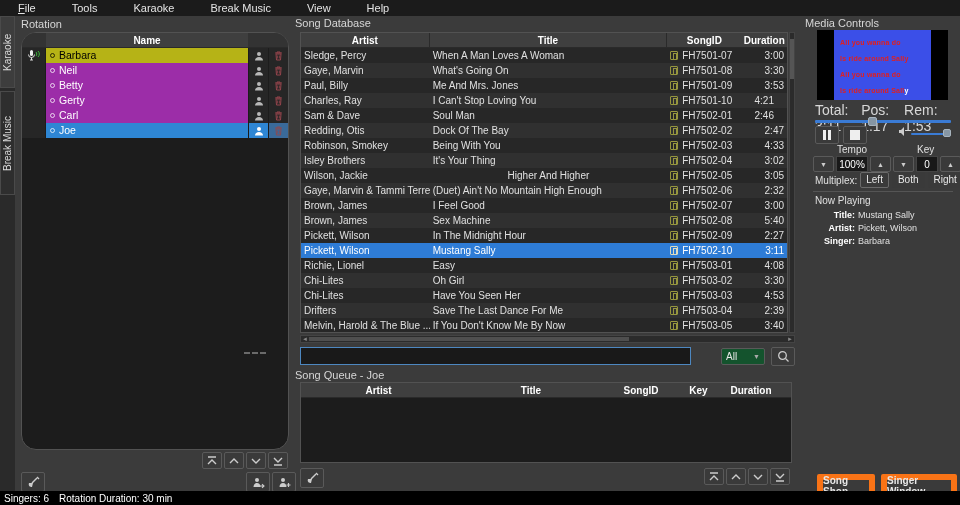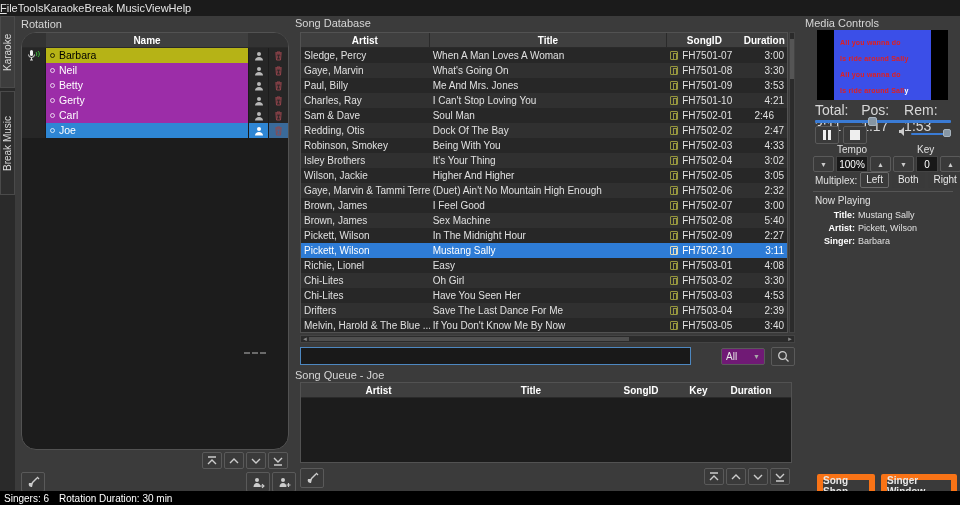--- a/index.html
+++ b/index.html
@@ -1,21 +1,21 @@
 <!DOCTYPE html>
 <html><head>
 <meta charset="utf-8">
 <style>
   * { margin:0; padding:0; box-sizing:border-box; }
   html,body { width:960px; height:505px; overflow:hidden; }
   body { font-family:"Liberation Sans", sans-serif; background:#3b3b3b; color:#e0e0e0; position:relative; }
 
   
   .menubar { position:absolute; left:0; top:0; width:960px; height:16px; background:#1b1b1b; display:flex; align-items:center; font-size:11px; color:#e4e4e4; z-index:5; }
-  .menu-item { padding:0 0; height:16px; line-height:16px; cursor:default; }
+  .menu-item { padding:0 18px; height:16px; line-height:16px; cursor:default; }
   .menu-item u { text-decoration:underline; }
 
   
   .statusbar { position:absolute; left:0; top:491px; width:960px; height:14px; background:#000; color:#fff; font-size:10px; display:flex; align-items:center; gap:10px; padding-left:4px; }
 
   
   .side-tabs { position:absolute; left:0; top:16px; width:15px; height:475px; background:#2a2a2a; }
   .side-tab { writing-mode:vertical-rl; transform:rotate(180deg); font-size:10px; color:#ddd; text-align:center; padding:6px 1px; border:1px solid #4a4a4a; background:#2e2e2e; margin-bottom:3px; width:15px; }
   .side-tab.active { background:#3d3d3d; }
 
@@ -48,21 +48,21 @@
   .songid-icon { display:inline-block; width:8px; height:9px; border:1px solid #96963e; border-radius:1px; margin-right:4px; position:relative; top:1px; }
   .songid-icon::after { content:""; position:absolute; left:2px; top:1px; width:2px; height:5px; border:1px solid #96963e; }
   .db-row.selected .songid-icon, .db-row.selected .songid-icon::after { border-color:#dcdcc0; }
   .vscroll { position:absolute; left:494px; top:16px; width:6px; height:301px; background:#2b2b2b; border:1px solid #444; }
   .vscroll .thumb { position:absolute; left:0; top:6px; width:4px; height:40px; background:#555; }
   .hscroll { position:absolute; left:5px; top:319px; width:495px; height:8px; background:#2b2b2b; border:1px solid #444; display:flex; align-items:center; }
   .hscroll .thumb { position:absolute; left:8px; top:1px; width:320px; height:4px; background:#4f4f4f; }
   .scroll-arrow { font-size:6px; color:#888; width:8px; text-align:center; }
   .search-row { position:absolute; left:5px; top:330px; width:495px; height:20px; display:flex; gap:6px; align-items:center; }
   .search-input { flex:1; height:18px; background:#191919; border:1px solid #4d87c0; color:#e0e0e0; font-size:10px; padding:0 4px; outline:none; }
-  .combo { width:44px; height:17px; background:#701a75; border:1px solid #5a5a5a; border-radius:2px; font-size:10px; color:#e8e8e8; display:flex; align-items:center; justify-content:space-between; padding:0 4px;margin-left:24px; }
+  .combo { width:44px; height:17px; background:#14532d; border:1px solid #5a5a5a; border-radius:2px; font-size:10px; color:#e8e8e8; display:flex; align-items:center; justify-content:space-between; padding:0 4px;margin-left:24px; }
   .combo .arrow { font-size:7px; color:#aaa; }
   .splitter { position:absolute; left:244px; top:352px; width:22px; height:3px; display:flex; gap:2px; }
   .splitter i { flex:1; height:2px; background:#6a6a6a; }
 
   
   .queue-panel { position:absolute; left:295px; top:368px; width:510px; height:123px; }
   .q-tbl { position:absolute; left:5px; top:14px; width:492px; height:81px; }
   .q-body { height:65px; background:#1c1c1c; }
 
   
@@ -324,21 +324,21 @@
         <div class="trow db-row">
           <div class="td" style="width: 130px;">Paul, Billy</div>
           <div class="td" style="width: 240px;">Me And Mrs. Jones</div>
           <div class="td" style="width: 75px;"><span class="songid-icon"></span><span>FH7501-09</span></div>
           <div class="td" style="width: 46px; text-align: right;">3:53</div>
         </div>
         <div class="trow db-row">
           <div class="td" style="width: 130px;">Charles, Ray</div>
           <div class="td" style="width: 240px;">I Can't Stop Loving You</div>
           <div class="td" style="width: 75px;"><span class="songid-icon"></span><span>FH7501-10</span></div>
-          <div class="td" style="width: 46px; text-align: right;">4:21</div>
+          <div class="td" style="width: 46px; text-align: center;">4:21</div>
         </div>
         <div class="trow db-row">
           <div class="td" style="width: 130px;">Sam &amp; Dave</div>
           <div class="td" style="width: 240px;">Soul Man</div>
           <div class="td" style="width: 75px;"><span class="songid-icon"></span><span>FH7502-01</span></div>
           <div class="td" style="width: 46px; text-align: center;">2:46</div>
         </div>
         <div class="trow db-row">
           <div class="td" style="width: 130px;">Redding, Otis</div>
           <div class="td" style="width: 240px;">Dock Of The Bay</div>
@@ -352,21 +352,21 @@
           <div class="td" style="width: 46px; text-align: right;">4:33</div>
         </div>
         <div class="trow db-row">
           <div class="td" style="width: 130px;">Isley Brothers</div>
           <div class="td" style="width: 240px;">It's Your Thing</div>
           <div class="td" style="width: 75px;"><span class="songid-icon"></span><span>FH7502-04</span></div>
           <div class="td" style="width: 46px; text-align: right;">3:02</div>
         </div>
         <div class="trow db-row">
           <div class="td" style="width: 130px;">Wilson, Jackie</div>
-          <div class="td" style="width: 240px;">Higher And Higher</div>
+          <div class="td" style="width: 240px; text-align: center;">Higher And Higher</div>
           <div class="td" style="width: 75px;"><span class="songid-icon"></span><span>FH7502-05</span></div>
           <div class="td" style="width: 46px; text-align: right;">3:05</div>
         </div>
         <div class="trow db-row">
           <div class="td" style="width: 130px;">Gaye, Marvin &amp; Tammi Terrell</div>
           <div class="td" style="width: 240px;">(Duet) Ain't No Mountain High Enough</div>
           <div class="td" style="width: 75px;"><span class="songid-icon"></span><span>FH7502-06</span></div>
           <div class="td" style="width: 46px; text-align: right;">2:32</div>
         </div>
         <div class="trow db-row">

